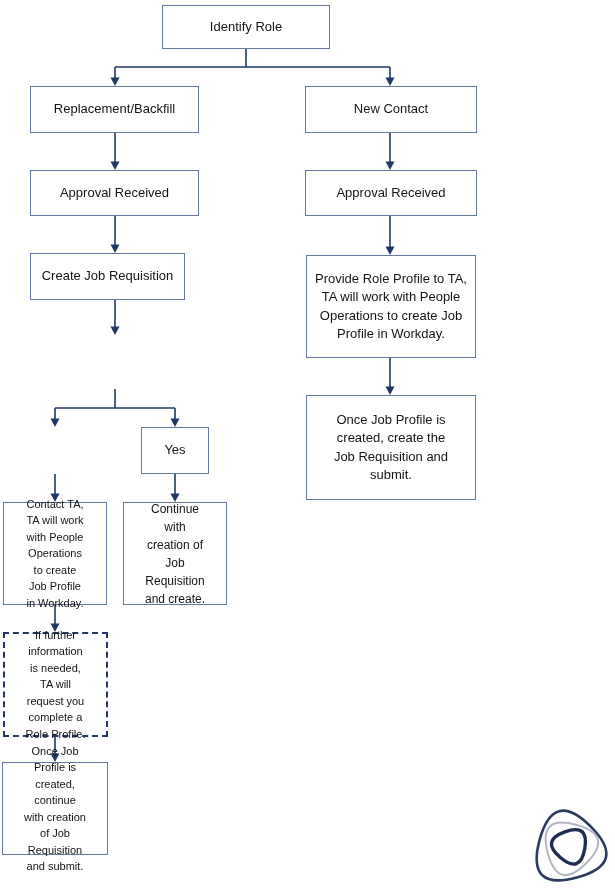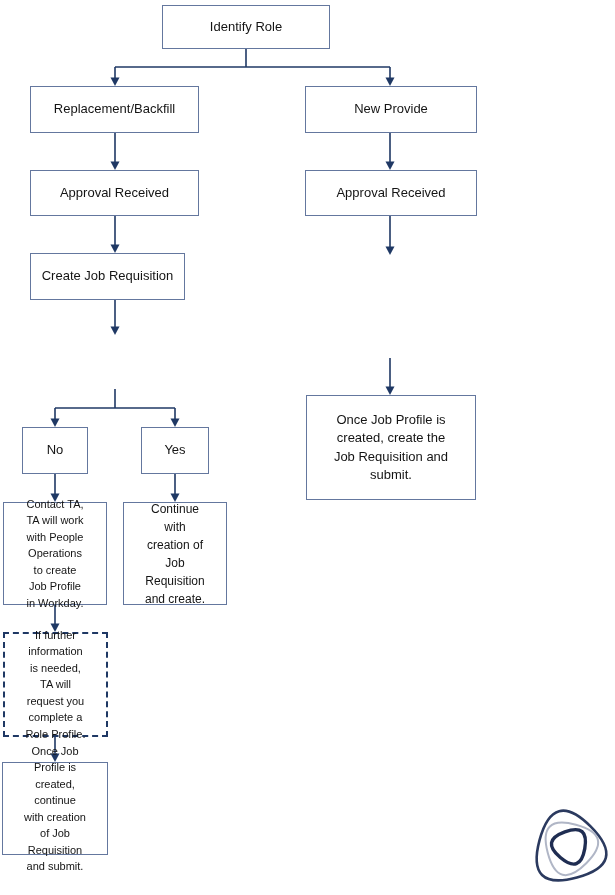--- a/index.html
+++ b/index.html
@@ -56,33 +56,33 @@
       <line x1="390" y1="216" x2="390" y2="247" stroke="#1f3864" stroke-width="1.6"></line>
       <polygon points="385.5,246.5 394.5,246.5 390,255" fill="#1f3864"></polygon>
       <line x1="390" y1="358" x2="390" y2="387" stroke="#1f3864" stroke-width="1.6"></line>
       <polygon points="385.5,386.5 394.5,386.5 390,395" fill="#1f3864"></polygon>
     </svg>
 
   <div class="node" style="left:162px;top:5px;width:168px;height:44px">Identify Role</div>
 
   <div class="node" style="left:30px;top:86px;width:169px;height:47px">Replacement/Backfill</div>
 
-  <div class="node" style="left:305px;top:86px;width:172px;height:47px">New Provide</div>
+  <div class="node" style="left:305px;top:86px;width:172px;height:47px">New Contact</div>
 
   <div class="node" style="left:30px;top:170px;width:169px;height:46px">Approval Received</div>
 
   <div class="node" style="left:305px;top:170px;width:172px;height:46px">Approval Received</div>
 
   <div class="node" style="left:30px;top:253px;width:155px;height:47px">Create Job Requisition</div>
 
+  <div class="node" style="left:306px;top:255px;width:170px;height:103px">Provide Role Profile to TA, TA will work with People Operations to create Job Profile in Workday.</div>
 
 
   <div class="node" style="left:306px;top:395px;width:170px;height:105px;padding:2px 22px">Once Job Profile is created, create the Job Requisition and submit.</div>
 
-  <div class="node" style="left:22px;top:427px;width:66px;height:47px">No</div>
 
   <div class="node" style="left:141px;top:427px;width:68px;height:47px">Yes</div>
 
   <div class="node small" style="left:3px;top:502px;width:104px;height:103px">Contact TA, TA will work with People Operations to create Job Profile in Workday.</div>
 
   <div class="node small" style="left:123px;top:502px;width:104px;height:103px;font-size:12px">Continue with creation of Job Requisition and create.</div>
 
   <div class="node dashed small" style="left:3px;top:632px;width:105px;height:105px">If further information is needed, TA will request you complete a Role Profile.</div>
 
   <div class="node small" style="left:2px;top:762px;width:106px;height:93px">Once Job Profile is created, continue with creation of Job Requisition and submit.</div>

